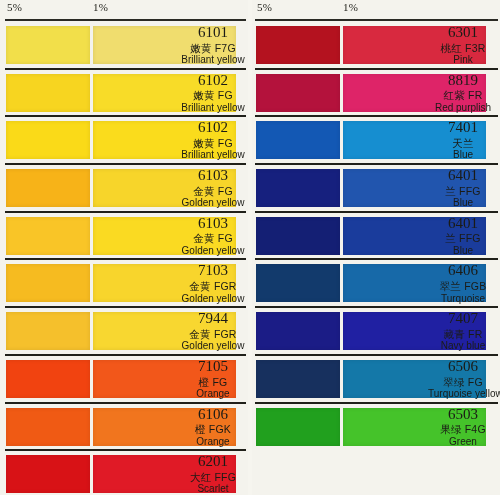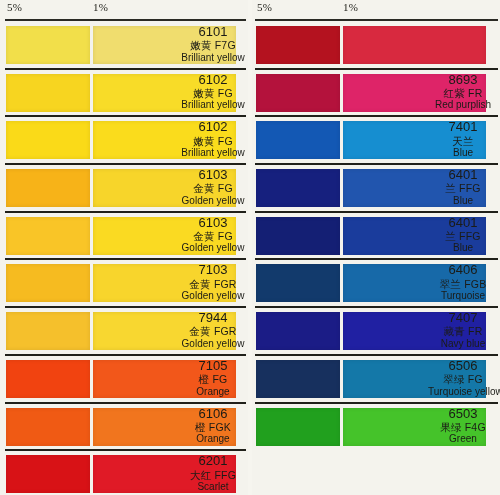--- a/index.html
+++ b/index.html
@@ -94,22 +94,22 @@
     width: 66px;
     top: 2px;
     text-align: center;
     line-height: 1.18;
   }
   .panel.right .label {
     left: 178px;
     width: 70px;
   }
   .lbl-code {
-    font-size: 13px;
-    font-family: Liberation Sans, sans-serif;
+    font-size: 15px;
+    font-family: Liberation Serif, serif;
     color: #1b1b16;
     white-space: nowrap;
   }
   .lbl-cn {
     font-size: 10.5px;
     color: #1b1b16;
     white-space: nowrap;
     letter-spacing: 0.2px;
   }
   .lbl-en {
@@ -296,31 +296,36 @@
       <div class="head-rule"></div>
     </div>
     <div class="rows">
         <div class="row">
           <div class="swatch s5">
             <div class="sw-fill" style="background: rgb(180, 18, 31);"></div>
           </div>
           <div class="swatch s1">
             <div class="sw-fill" style="background: rgb(216, 41, 63);"></div>
           </div>
+          <div class="label">
+            <div class="lbl-code">6301</div>
+            <div class="lbl-cn">桃红 F3R</div>
+            <div class="lbl-en">Pink</div>
+          </div>
           <div class="row-rule"></div>
         </div>
         <div class="row">
           <div class="swatch s5">
             <div class="sw-fill" style="background: rgb(180, 18, 60);"></div>
           </div>
           <div class="swatch s1">
             <div class="sw-fill" style="background: rgb(222, 36, 104);"></div>
           </div>
           <div class="label">
-            <div class="lbl-code">8693</div>
+            <div class="lbl-code">8819</div>
             <div class="lbl-cn">红紫 FR</div>
             <div class="lbl-en">Red purplish</div>
           </div>
           <div class="row-rule"></div>
         </div>
         <div class="row">
           <div class="swatch s5">
             <div class="sw-fill" style="background: rgb(19, 88, 180);"></div>
           </div>
           <div class="swatch s1">

